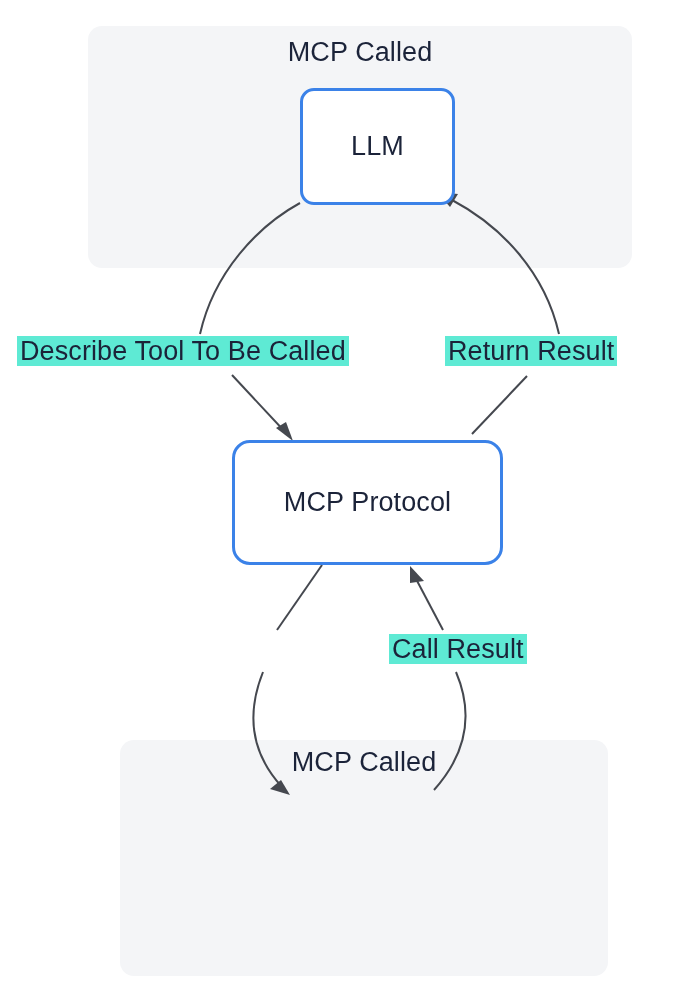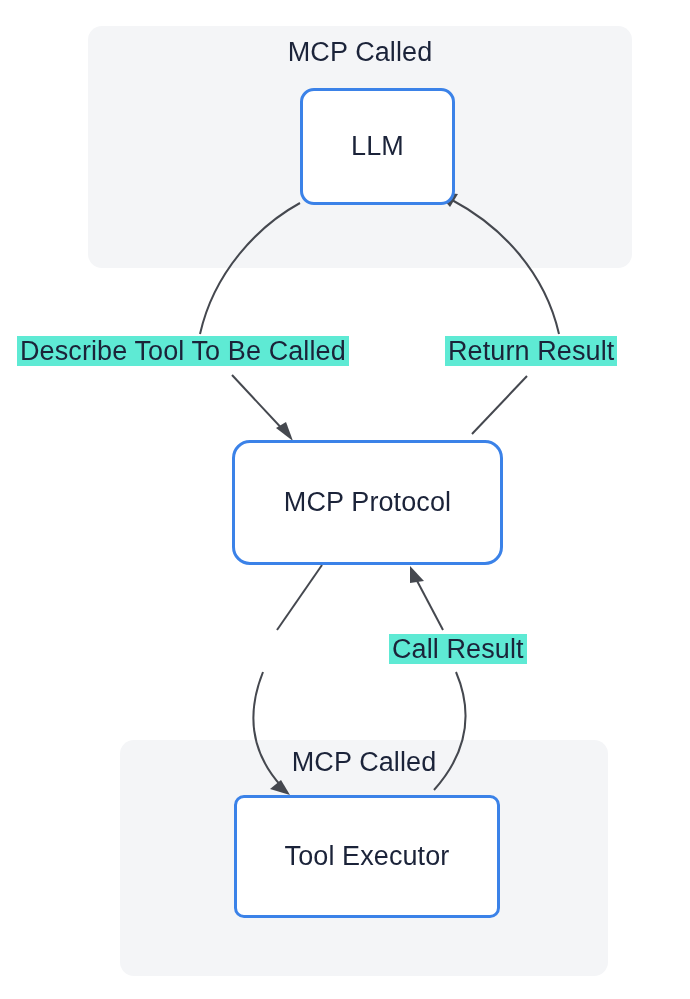--- a/index.html
+++ b/index.html
@@ -158,23 +158,20 @@
   </svg>
 
   <div class="node" id="node-llm">
     <span>LLM</span>
   </div>
 
   <div class="node" id="node-protocol">
     <span>MCP Protocol</span>
   </div>
 
-  <div class="node" id="node-executor">
-    <span>Tool Executor</span>
-  </div>
 
   <div class="group-title" id="group-server-title-outer" style="left:120px; width:488px; top:747px;">MCP Called</div>
 
   <div class="edge-label" id="label-describe">Describe Tool To Be Called</div>
 
   <div class="edge-label" id="label-return">Return Result</div>
 
 
   <div class="edge-label" id="label-send">Call Result</div>
 

